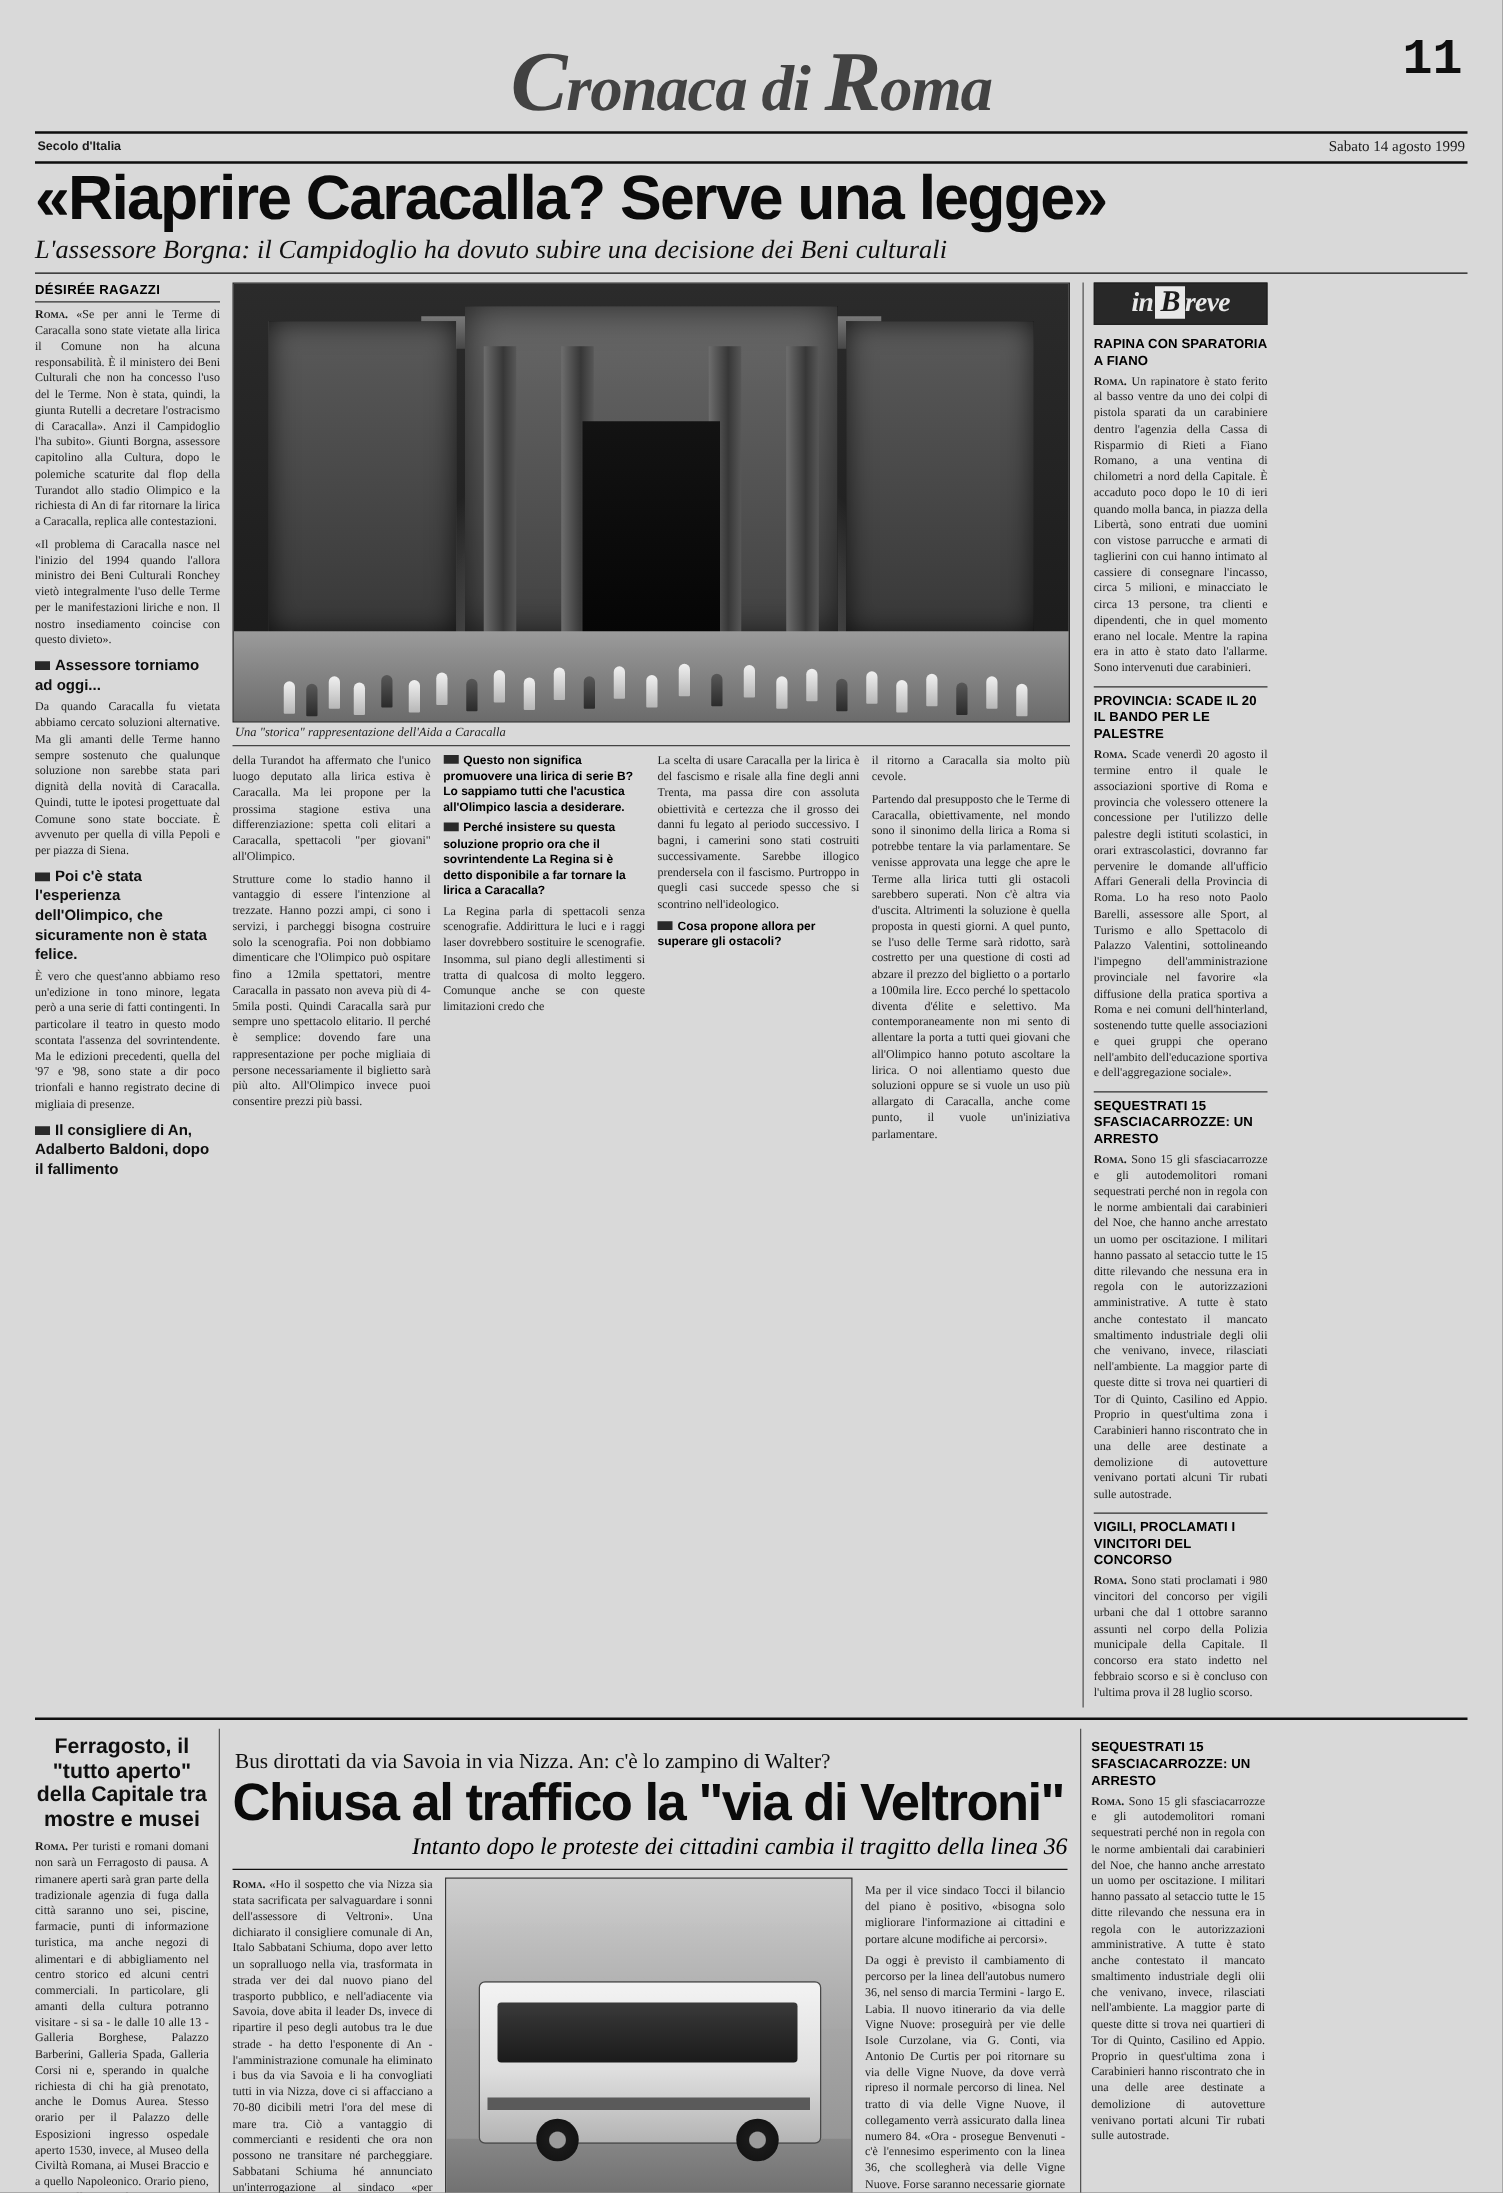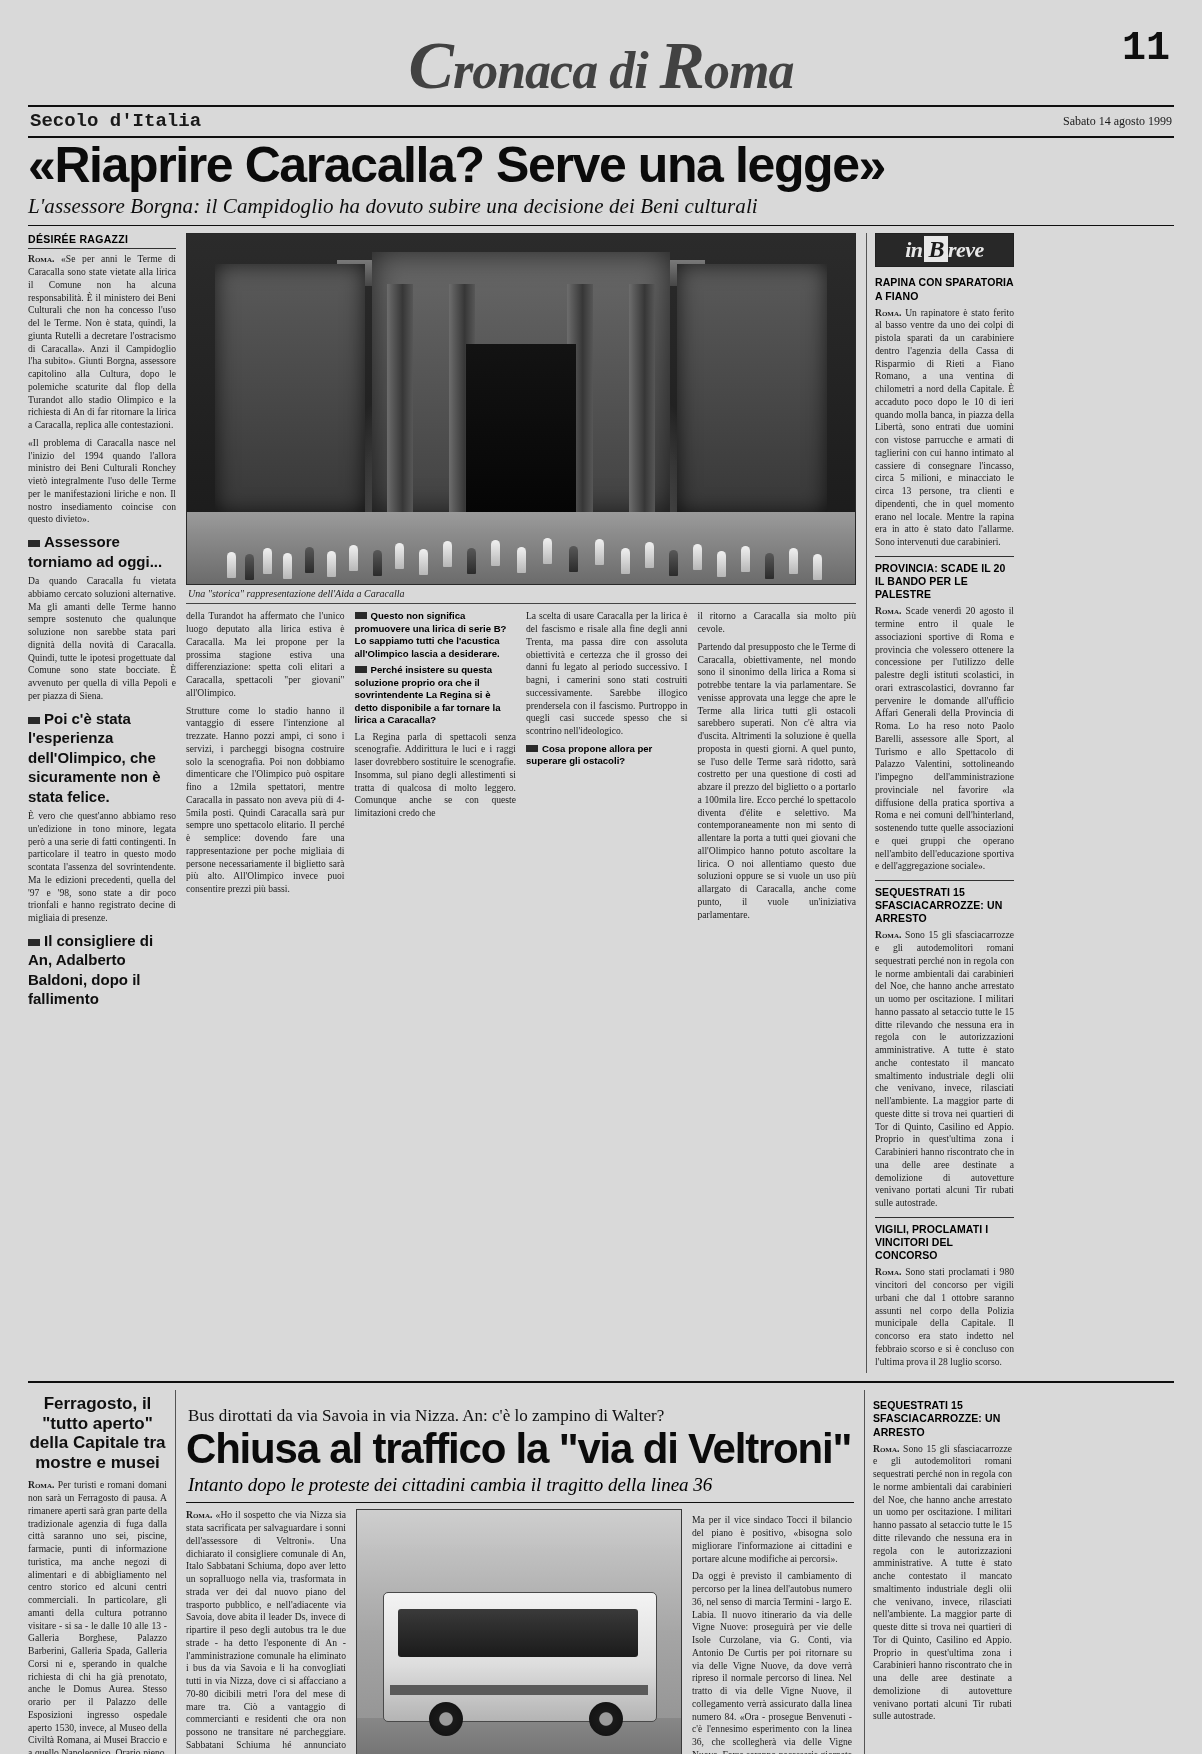--- a/index.html
+++ b/index.html
@@ -42,21 +42,21 @@
     font-weight:700;
     font-size:40px;
     color:#111;
   }
   .subhead-bar {
     display:flex; justify-content:space-between; align-items:center;
     font-size:12px; color:#1b1b1b;
     padding:3px 2px 4px 2px;
     border-bottom:2px solid #111;
   }
-  .paper-name { font-weight:700; font-size:19px; font-family:Liberation Mono, monospace;}
+  .paper-name { font-weight:700; font-size:10px; font-family:Liberation Sans, sans-serif;}
   .date { font-size:12px; }
 
   
   .kicker {
     font-size:19.5px;
     color:#111;
     padding:8px 2px 2px 2px;
     letter-spacing:0.1px;
   }
   h1.headline {
@@ -102,21 +102,21 @@
     font-size:9.6px;
     line-height:1.33;
     text-align:justify;
     color:#1d1d1d;
     hyphens:auto;
   }
   p.body .lead { font-variant:small-caps; font-weight:700; }
   .subsec {
     font-family:"Liberation Sans", sans-serif;
     font-weight:700;
-    font-size:15px;
+    font-size:12px;
     line-height:1.3;
     margin:6px 0 4px 0;
     color:#111;
     text-align:left;
   }
   .subsec::before {
     content:"";
     display:inline-block;
     width:12px; height:7px;
     background:#2b2b2b;
@@ -259,20 +259,21 @@
     font-size:42px;
     line-height:1;
     letter-spacing:-1.2px;
     color:#0d0d0d;
   }
   .b-subhead {
     font-style:italic;
     font-size:19px;
     padding:4px 0 6px 2px;
     border-bottom:1px solid #111;
+    text-align:right;
   }
   .bottom-body {
     display:flex; gap:10px; padding-top:6px;
   }
   .bb-col { width:160px; }
   .bus-photo {
     width:326px; height:268px;
     background:linear-gradient(#bdbab4,#8e8b86);
     position:relative; overflow:hidden;
     border:1px solid #3a3a3a;

